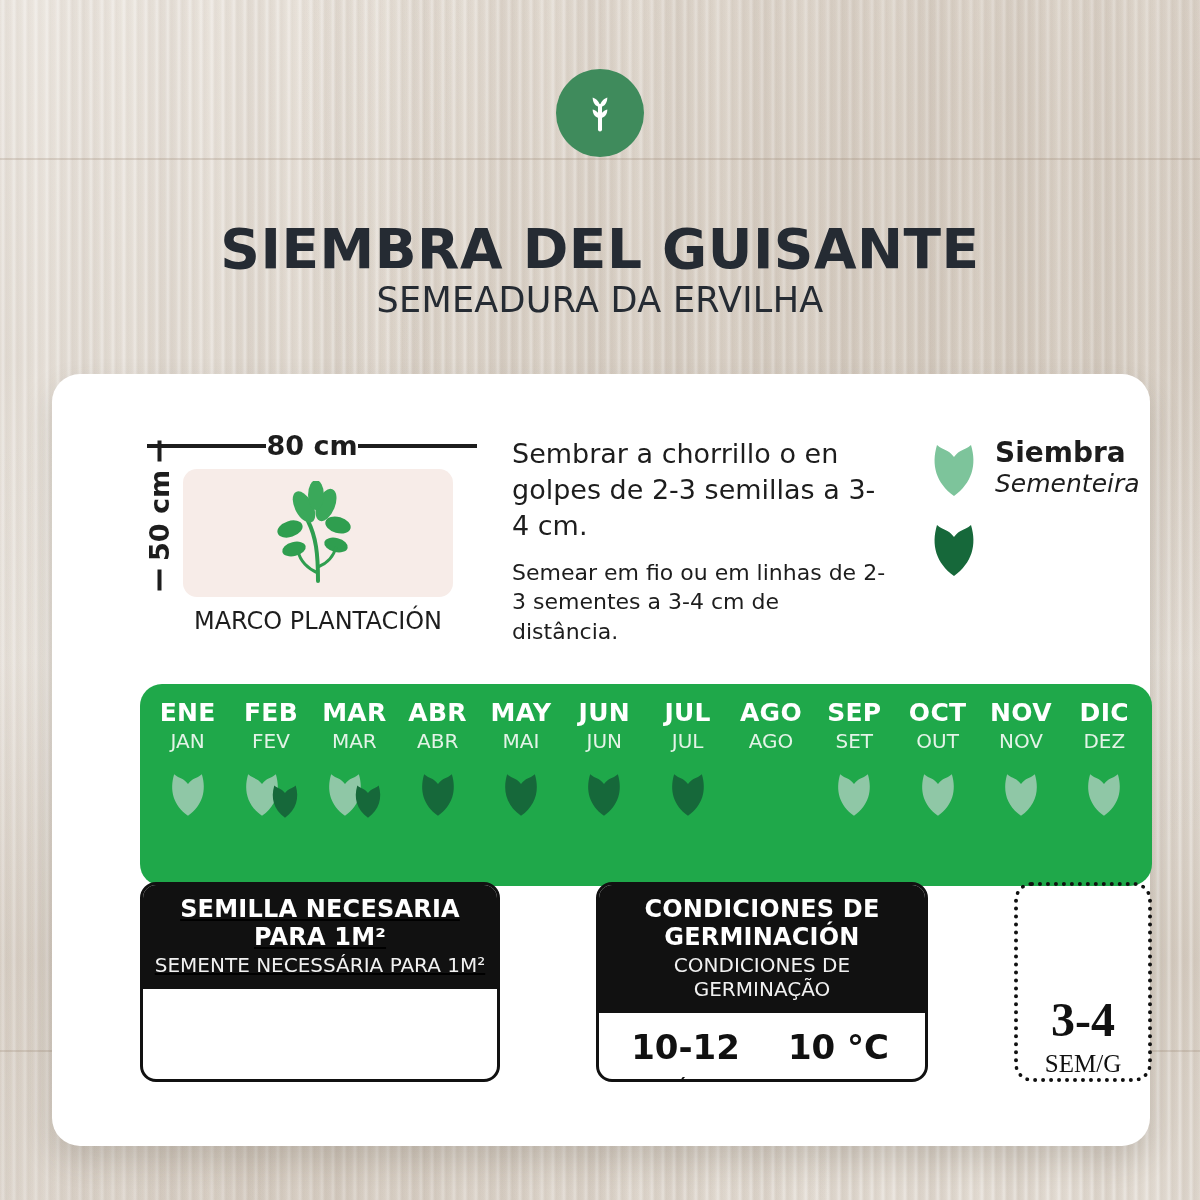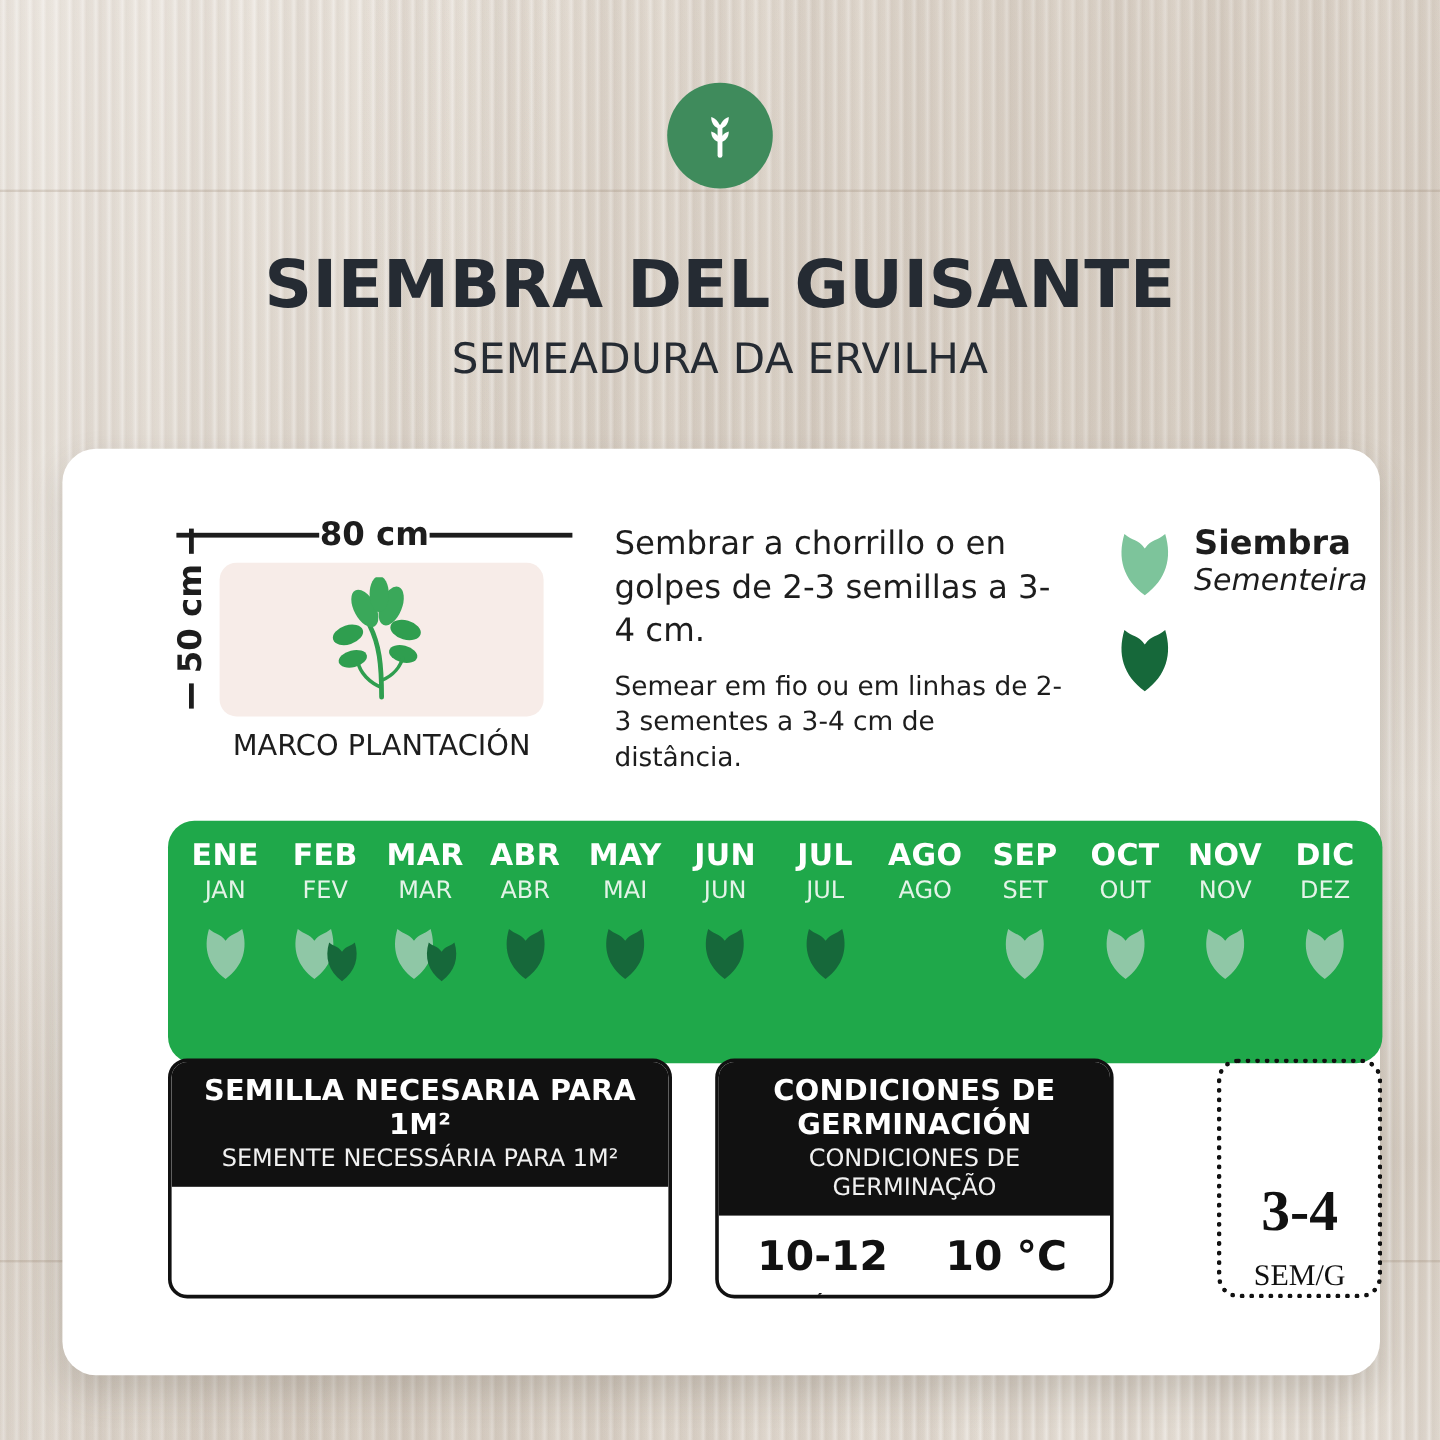--- a/index.html
+++ b/index.html
@@ -43,21 +43,21 @@
   
   .logo {
     position: absolute; left: 556px; top: 69px;
     width: 88px; height: 88px; border-radius: 50%;
     background: #3f8b5c;
     display: flex; align-items: center; justify-content: center;
   }
 
   
   .title {
-    position: absolute; top: 205px; left: 0; right: 0;
+    position: absolute; top: 217px; left: 0; right: 0;
     text-align: center;
     font-size: 55px; font-weight: bold; letter-spacing: 0.5px;
     color: #252b33;
   }
   .subtitle {
     position: absolute; top: 280px; left: 0; right: 0;
     text-align: center;
     font-size: 35px; color: #252b33; letter-spacing: 0.3px;
   }
 
@@ -136,33 +136,33 @@
   .box-head {
     background: #111; color: #fff; text-align: center;
     padding: 10px 8px 12px 8px;
   }
   .box-head .h-es { font-size: 24px; font-weight: bold; letter-spacing: 0.2px; }
   .box-head .h-pt { font-size: 20px; margin-top: 2px; color: #f1f1f1; }
   .box-body { padding: 14px 10px 16px 10px; text-align: center; }
   .bb-val { font-size: 34px; font-weight: bold; color: #111; }
   .bb-es { font-size: 24px; color: #111; margin-top: 8px; }
 
-  #seed-box { left: 88px; width: 420px; height: 200px; }
+  #seed-box { left: 88px; width: 360px; height: 200px; text-decoration: underline; }
   #germ-box { left: 544px; width: 332px; height: 200px; }
   .germ-cols { display: flex; }
   .germ-col { flex: 1; }
 
   .weeks-box {
     position: absolute; left: 962px; top: 508px;
     width: 138px; height: 200px;
     border: 4px dotted #111; border-radius: 18px;
     display: flex; flex-direction: column; align-items: center; justify-content: flex-end; font-family: Liberation Serif, serif;
   }
   .wk-val { font-size: 48px; font-weight: bold; color: #111; line-height: 1; }
-  .wk-unit { font-size: 25px; color: #111; margin-top: 16px; }
+  .wk-unit { font-size: 25px; color: #111; margin-top: 6px; }
 </style>
 </head>
 <body>
 
 <div class="wood"></div>
 <div class="plank-line" style="top:158px"></div>
 <div class="plank-line" style="top:1050px"></div>
 
 <div class="logo">
   <svg width="44" height="44" viewBox="0 0 24 24">

